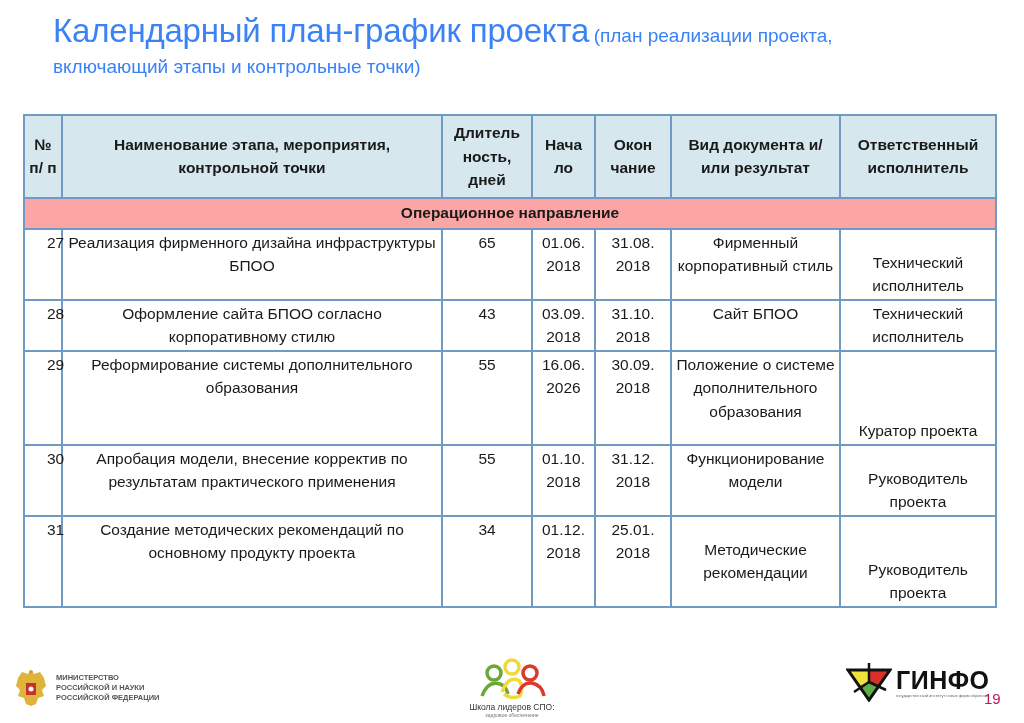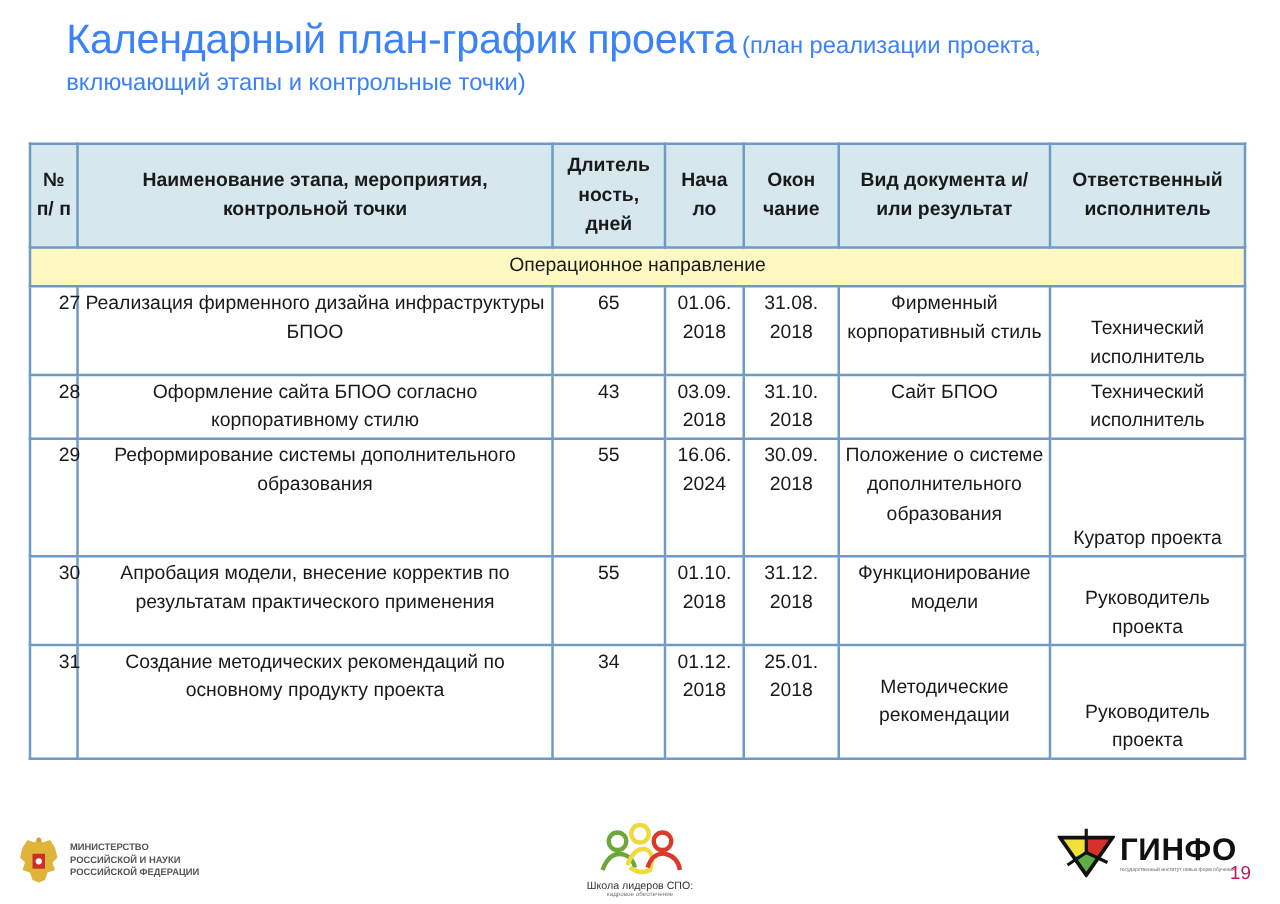--- a/index.html
+++ b/index.html
@@ -22,21 +22,21 @@
     .schedule-table th, .schedule-table td {
       border: 2px solid #6f9ac4;
       text-align: center; vertical-align: top;
       padding: 1px 3px;
     }
     .schedule-table thead th {
       background: #d6e8ee; font-weight: bold; vertical-align: middle;
       padding: 5px 3px;
     }
     .schedule-table .section-row td {
-      background: #fef9c3; font-weight: normal; height: 31px; vertical-align: middle;
+      background: #fca5a5; font-weight: bold; height: 31px; vertical-align: middle;
     }
     .schedule-table td.num { text-align: left; padding-left: 22px; }
     .schedule-table td.bottom { vertical-align: bottom; }
 
     .footer { position: absolute; left: 0; top: 640px; width: 1024px; height: 83px; }
     .ministry-logo { position: absolute; left: 14px; top: 28px; display: flex; align-items: center; }
     .ministry-logo .text {
       margin-left: 8px; font-size: 7.5px; font-weight: bold; color: #555; line-height: 10px;
     }
     .school-logo { position: absolute; left: 452px; top: 18px; width: 120px; text-align: center; }
@@ -100,21 +100,21 @@
       <td>03.09. 2018</td>
       <td>31.10. 2018</td>
       <td>Сайт БПОО</td>
       <td>Технический исполнитель</td>
     </tr>
 
     <tr style="height:94px">
       <td class="num">29</td>
       <td>Реформирование системы дополнительного образования</td>
       <td>55</td>
-      <td>16.06. 2024</td>
+      <td>16.06. 2026</td>
       <td>30.09. 2018</td>
       <td>Положение о системе дополнительного образования</td>
       <td class="bottom">Куратор проекта</td>
     </tr>
 
     <tr style="height:71px">
       <td class="num">30</td>
       <td>Апробация модели, внесение корректив по результатам практического применения</td>
       <td>55</td>
       <td>01.10. 2018</td>

